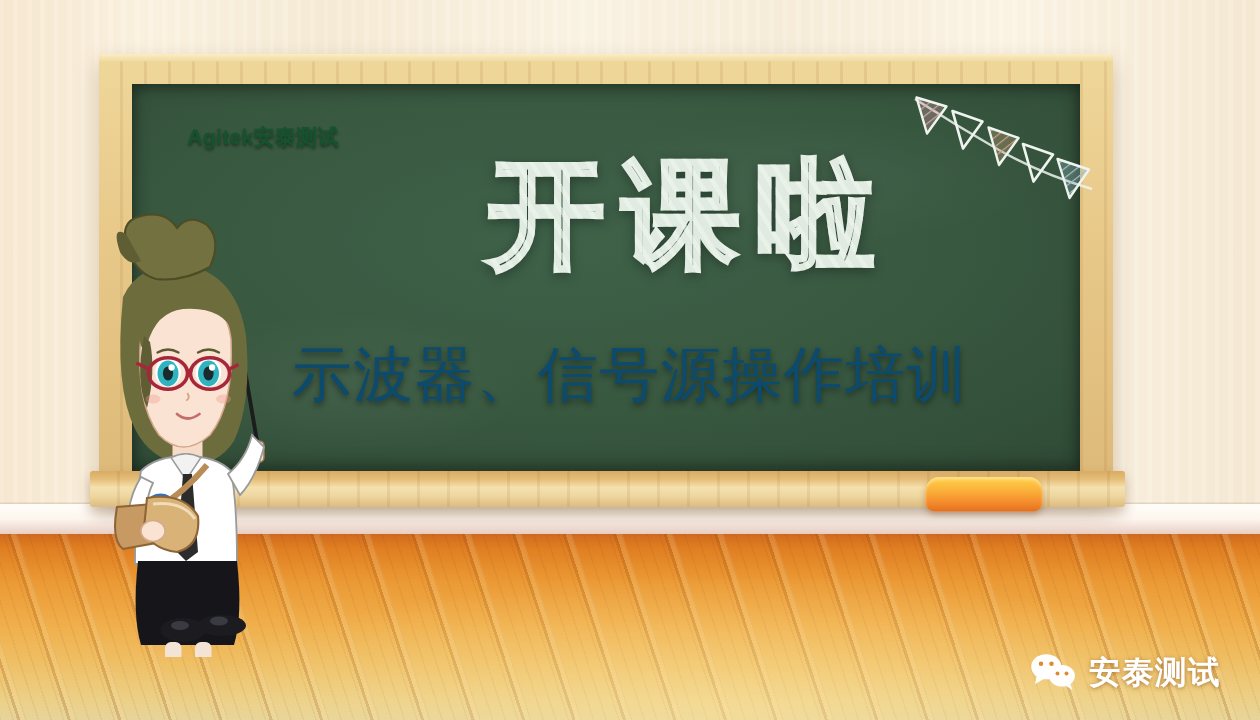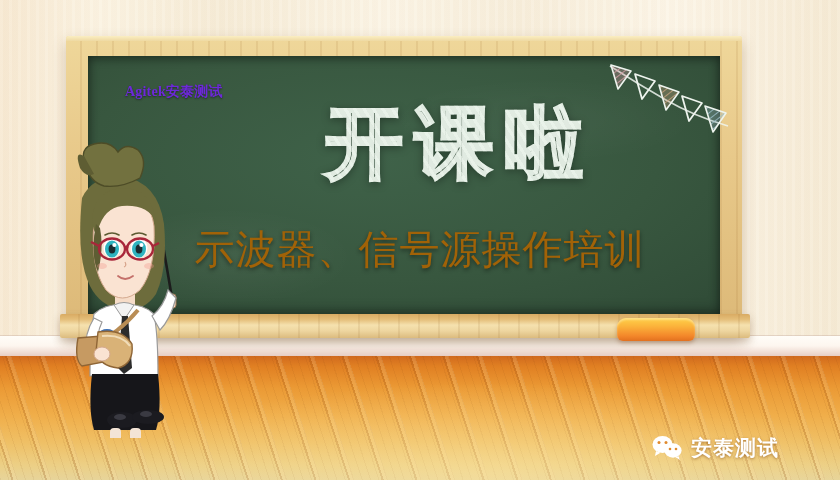--- a/index.html
+++ b/index.html
@@ -97,50 +97,50 @@
   }
   .eraser{
     position:absolute;left:617px;top:318px;width:78px;height:23px;
     border-radius:9px 9px 6px 6px;
     background:linear-gradient(180deg,#ffd24a 0%,#fbb13a 38%,#f3872a 78%,#e2701f 100%);
     box-shadow:0 2px 4px rgba(120,60,20,.35), inset 0 2px 2px rgba(255,240,190,.5);
   }
   
   .board-logo{
     position:absolute;left:125px;top:83px;
-    color:#6d28d9;font-size:14px;font-weight:bold;letter-spacing:.2px;
+    color:#14532d;font-size:14px;font-weight:bold;letter-spacing:.2px;
     text-shadow:0 1px 2px rgba(0,0,0,.45);
-    font-family:Liberation Serif, serif;
+    font-family:Liberation Sans, sans-serif;
     white-space:nowrap;
   }
   
   .title-main{
     position:absolute;left:0;top:104px;width:840px;text-align:center;
     font-size:78px;font-weight:bold;letter-spacing:12px;line-height:1;
     color:transparent;
     -webkit-text-stroke:2.5px rgba(240,248,240,.92);
     background-image:repeating-linear-gradient(58deg,
       rgba(232,240,232,.60) 0px, rgba(232,240,232,.60) 3px,
       rgba(232,240,232,0) 3px, rgba(232,240,232,0) 8px);
     -webkit-background-clip:text;background-clip:text;
     filter:drop-shadow(0 2px 4px rgba(0,0,0,.35));
     margin-left:40px;
   }
   .title-sub{
     position:absolute;left:0;top:222px;width:840px;text-align:center;
-    font-size:40px;font-weight:500;letter-spacing:1px;color:#a16207;
+    font-size:40px;font-weight:500;letter-spacing:1px;color:#0c4a6e;
     text-shadow:0 2px 4px rgba(0,0,0,.45);
   }
   
   .bunting{position:absolute;left:608px;top:58px;width:124px;height:80px;}
   
   .teacher{position:absolute;left:60px;top:138px;width:146px;height:300px;}
   
   .watermark{
-    position:absolute;left:651px;top:434px;display:flex;align-items:center;gap:8px;text-align:center;
+    position:absolute;left:686px;top:434px;display:flex;align-items:center;gap:8px;text-align:center;
   }
   .wm-text{
     color:#ffffff;font-size:21px;font-weight:bold;letter-spacing:1px;
     text-shadow:0 1px 3px rgba(120,60,10,.55);
   }
 </style>
 </head>
 <body>
 
 <div id="scene">

